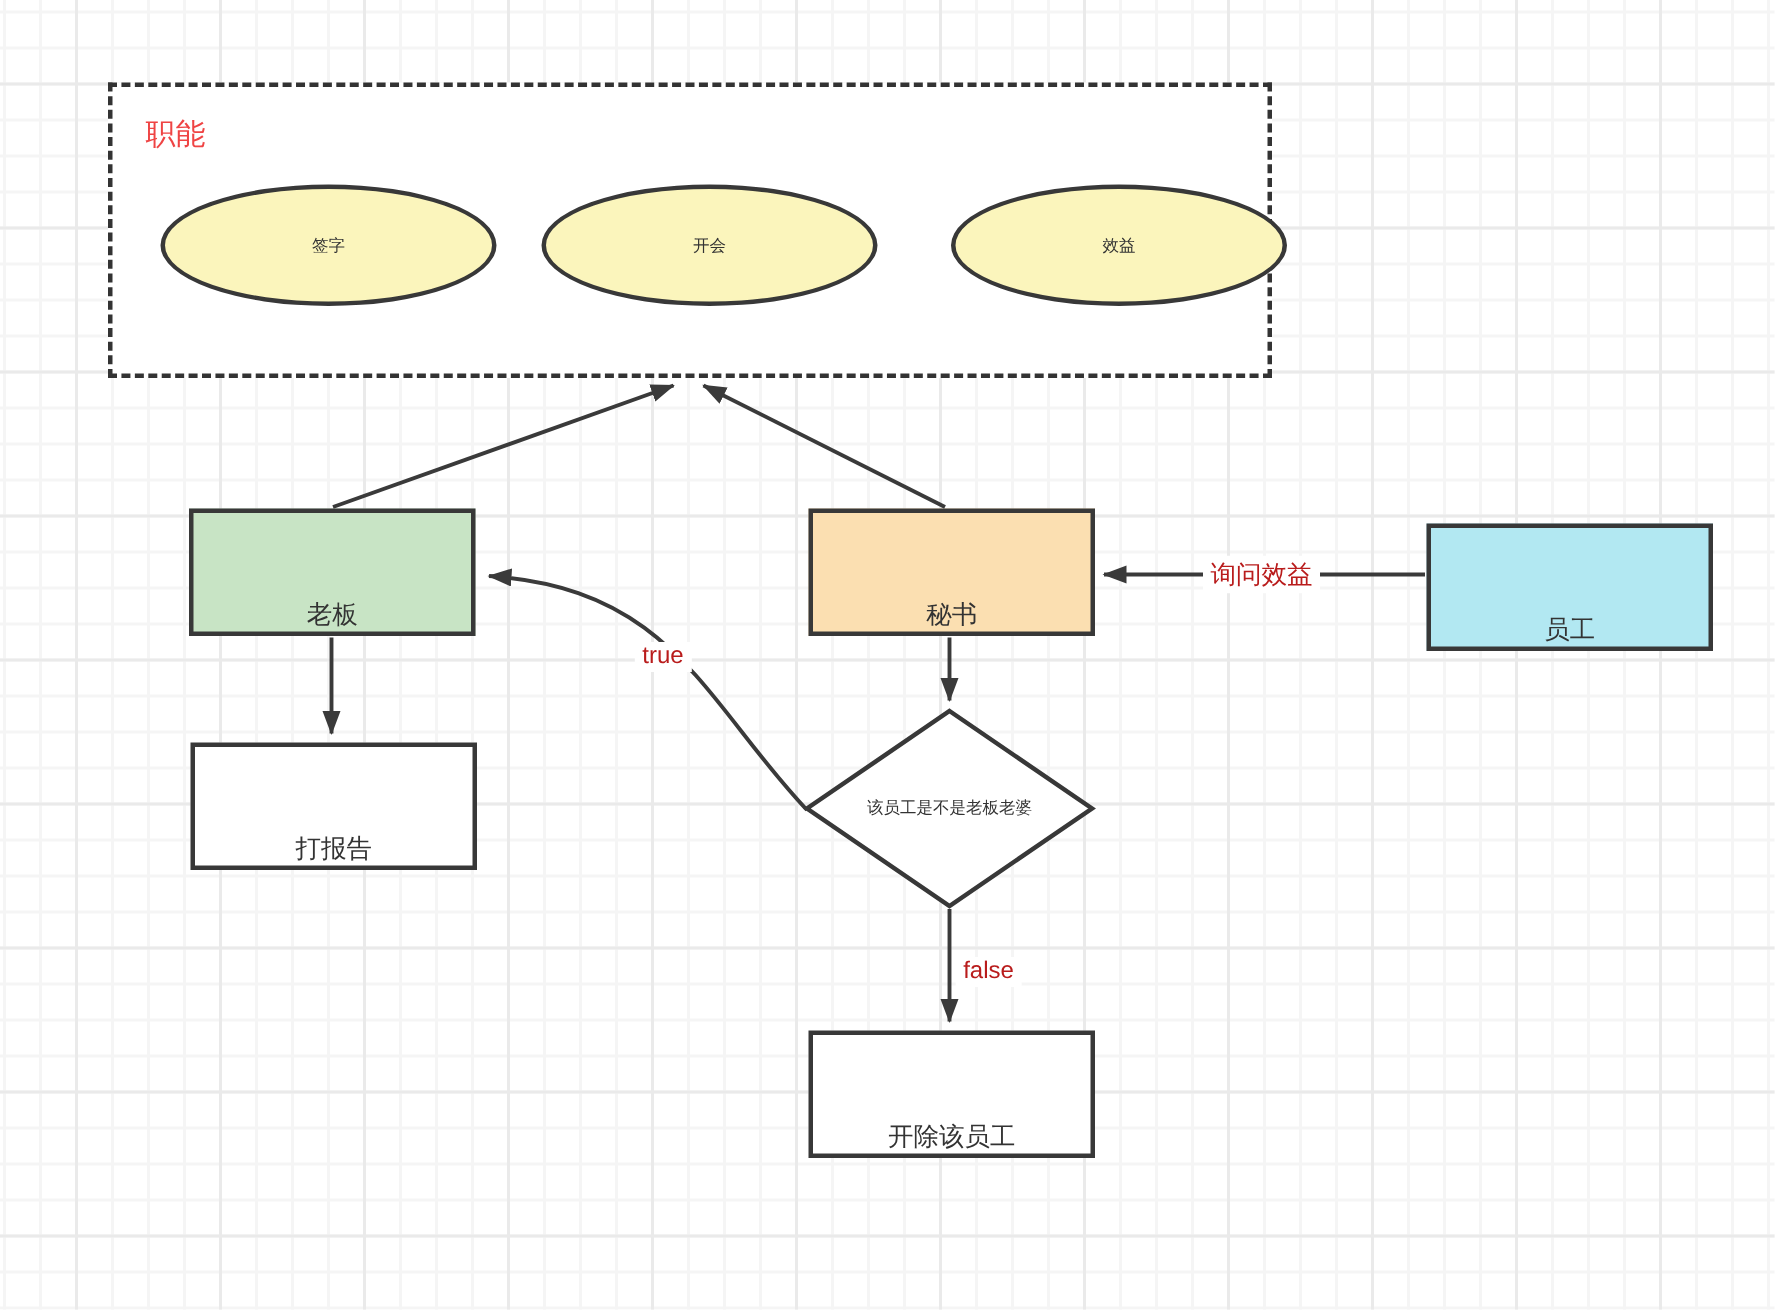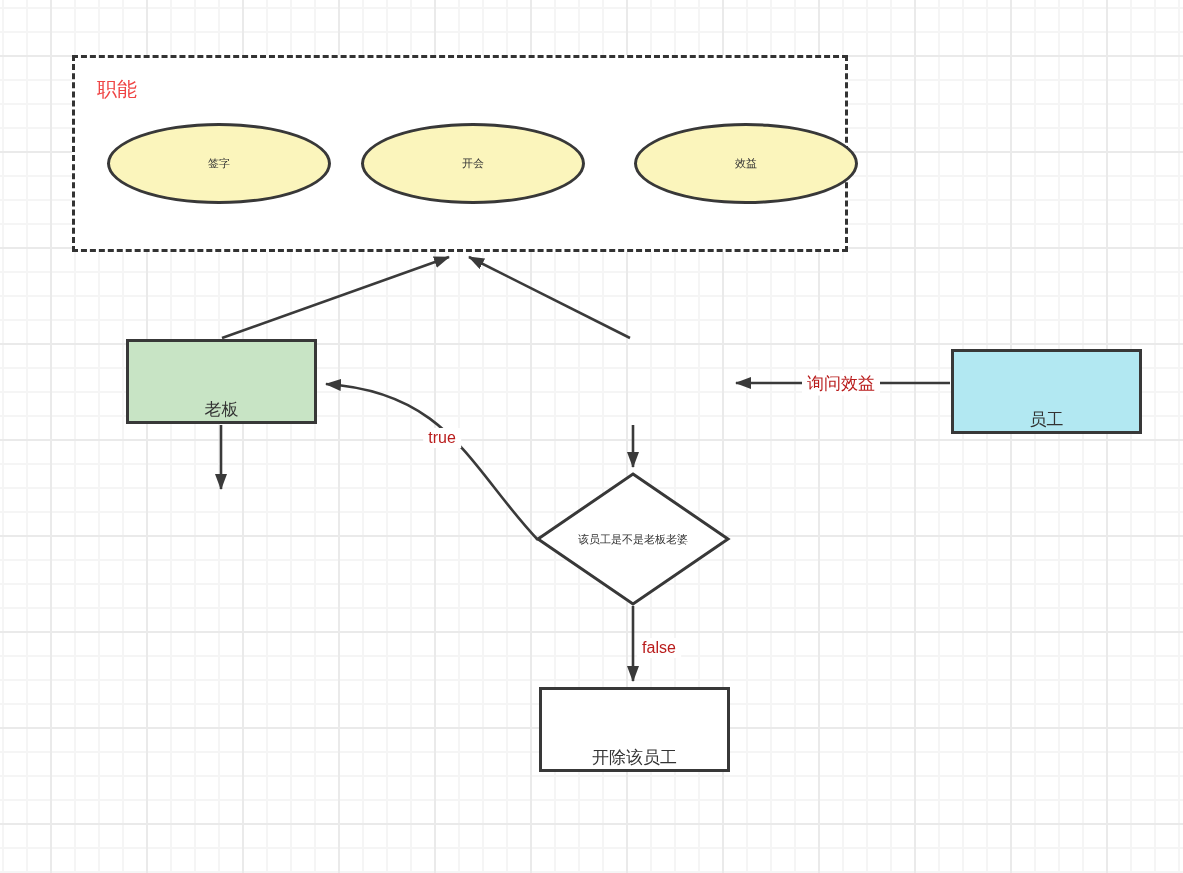--- a/index.html
+++ b/index.html
@@ -102,22 +102,28 @@
   <div class="ellipse el-meeting">
     <span>开会</span>
   </div>
   <div class="ellipse el-benefit">
     <span>效益</span>
   </div>
 
   <div class="rect n-boss">
     <span>老板</span>
   </div>
+  <div class="rect n-secretary">
+    <span>秘书</span>
+  </div>
   <div class="rect n-employee">
     <span>员工</span>
+  </div>
+  <div class="rect n-report">
+    <span>打报告</span>
   </div>
   <div class="rect n-fire">
     <span>开除该员工</span>
   </div>
 
   <svg class="edges" viewBox="0 0 1183 873">
     <defs>
       <marker id="arrow" markerUnits="userSpaceOnUse" markerWidth="18" markerHeight="14" refX="15" refY="6" orient="auto">
         <path d="M0,0 L16,6 L0,12 Z" fill="#3a3a3a"></path>
       </marker>

